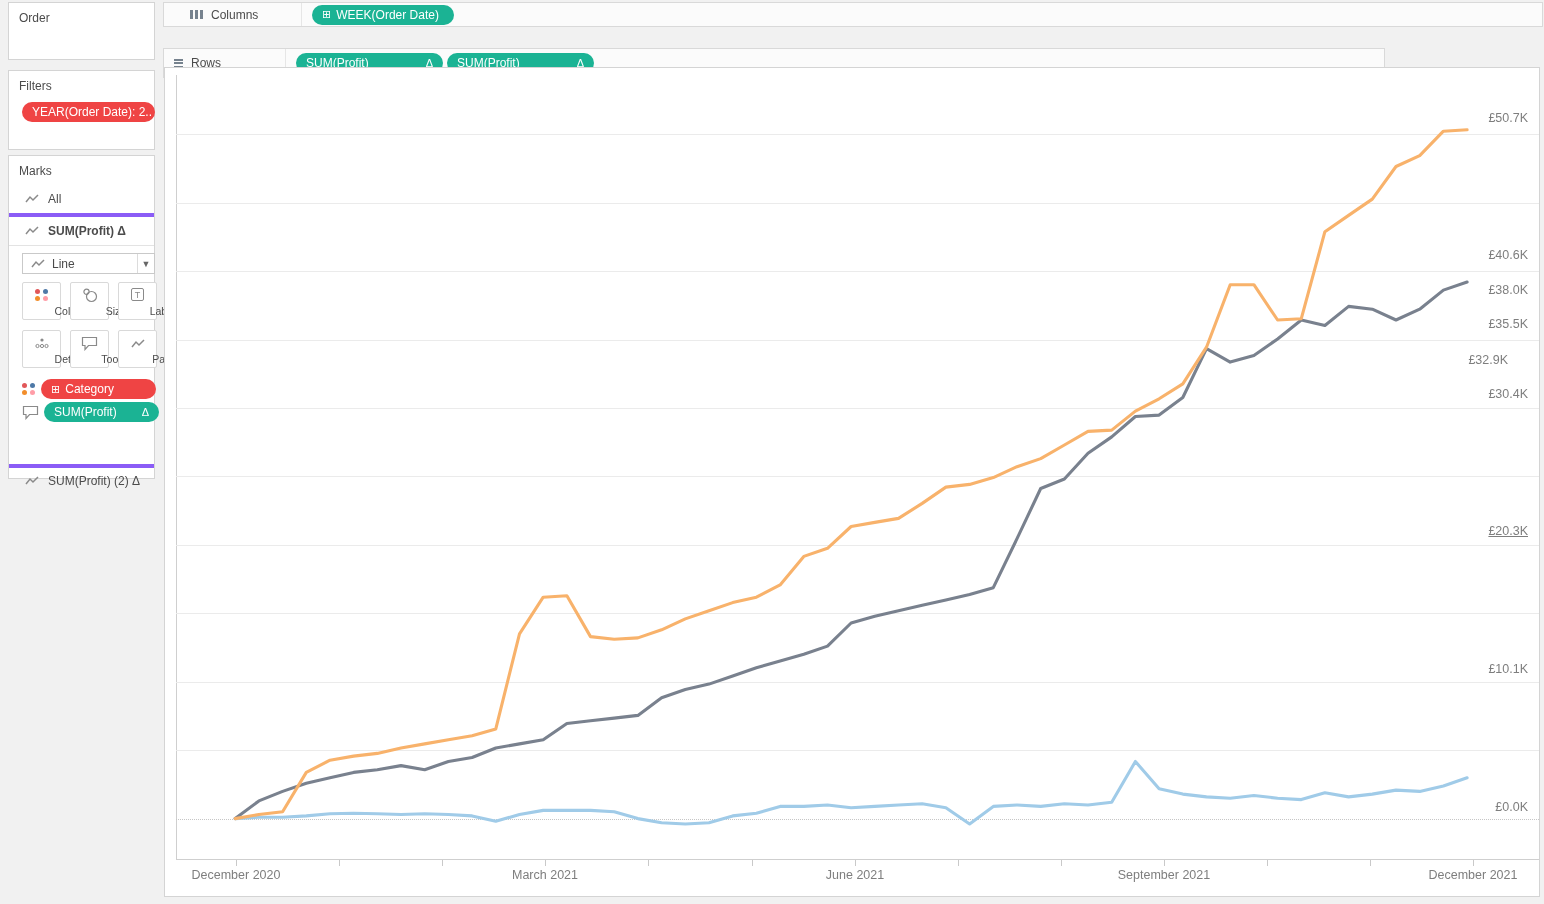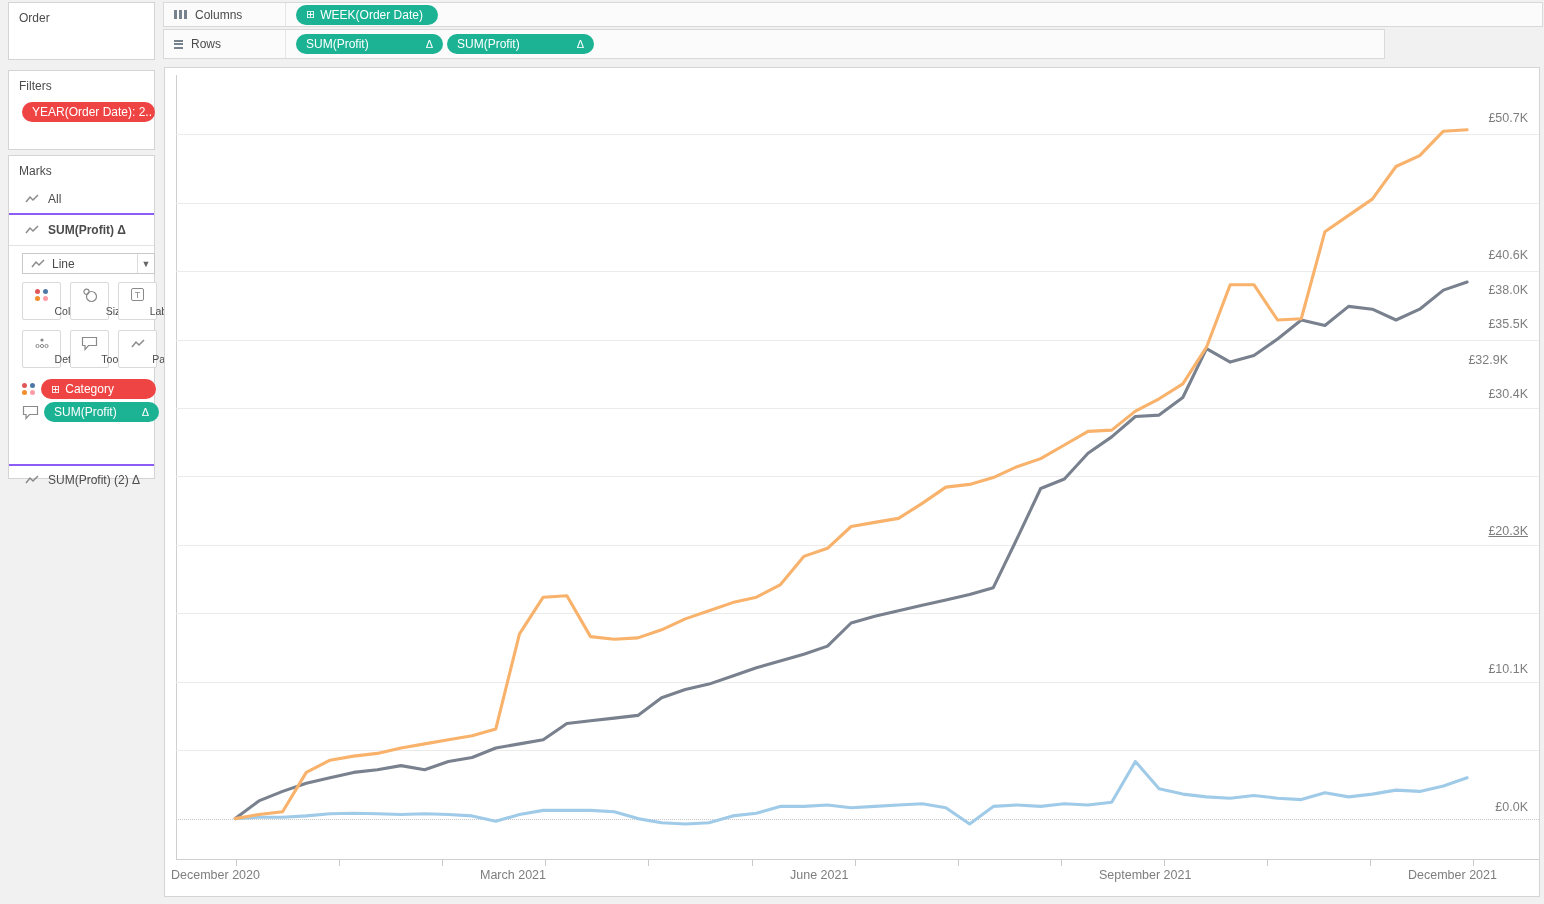--- a/index.html
+++ b/index.html
@@ -10,43 +10,43 @@
 
   
   .card { position:absolute; background:#fff; border:1px solid #d4d4d4; }
   .card-title { padding:8px 0 0 10px; color:#4b4b4b; }
   #card-pages  { left:8px;  top:2px;   width:147px; height:58px; }
   #card-filters{ left:8px;  top:70px;  width:147px; height:80px; }
   #card-marks  { left:8px;  top:155px; width:147px; height:324px; }
 
   
   .shelf { position:absolute; background:#fbfbfb; border:1px solid #d9d9d9; display:flex; align-items:center; }
-  #shelf-columns { left:163px; top:2px;  width:1380px; height:25px; }
-  #shelf-rows    { left:163px; top:29px; width:1222px; height:30px; }
+  #shelf-columns { left:163px; top:2px;  width:1380px; height:25px;padding-left:16px; }
+  #shelf-rows    { left:163px; top:48px; width:1222px; height:30px; }
   .shelf-head { width:122px; align-self:stretch; display:flex; align-items:center;
     gap:8px; padding-left:10px; border-right:1px solid #e6e6e6; }
   .colbars { display:flex; gap:2px; }
   .colbars span { width:3px; height:9px; background:#76828e; display:block; }
   .rowbars span { width:9px; height:2px; background:#76828e; display:block; margin:1.5px 0; }
   .shelf-pills { display:flex; gap:4px; padding-left:10px; }
 
   
   .pill { height:20px; border-radius:10px; color:#fff; display:flex; align-items:center;
     padding:0 10px; white-space:nowrap; overflow:hidden; cursor:default; }
   .pill-green { background:#1bb394; }
   .pill-blue  { background:#ef4444; }
   .pill .delta { margin-left:auto; padding-left:8px; font-size:11px; }
   .pill .plusbox { margin-right:5px; font-size:11px;
     font-family:"DejaVu Sans","Liberation Sans",sans-serif; }
   .pill-w142 { width:142px; } .pill-w147 { width:147px; }
   .pill-w133 { width:133px; } .pill-w115 { width:115px; }
 
   
   .marks-row { display:flex; align-items:center; gap:9px; padding-left:16px; height:29px; }
-  .marks-row.sep-top { border-top:2px solid #8b5cf6; }
+  .marks-row.sep-top { border-top:4px solid #8b5cf6; }
   .marks-row.selected { font-weight:bold; border-bottom:1px solid #e3e3e3; height:33px; }
   .zig { flex:0 0 auto; }
   #mark-type { position:absolute; left:13px; top:97px; width:133px; height:21px;
     border:1px solid #c9c9c9; background:#fff; display:flex; align-items:center; }
   #mark-type .mt-label { margin-left:7px; }
   #mark-type .caret { margin-left:auto; width:17px; align-self:stretch;
     border-left:1px solid #dcdcdc; display:flex; align-items:center; justify-content:center;
     color:#666; font-size:9px; }
   .mbtn { position:absolute; width:39px; height:38px; border:1px solid #d9d9d9;
     border-radius:2px; background:#fff; text-align:center; }
@@ -59,21 +59,21 @@
     border:1px solid #8a8a8a; border-radius:2px; font-size:9px; line-height:12px; color:#8a8a8a; }
 
   
   #chart-view { left:164px; top:67px; width:1376px; height:830px; background:#fff;
     border:1px solid #d4d4d4; }
   .gridline { position:absolute; height:1px; background:#ebebeb; left:176px; width:1363px; }
   #zero-line { position:absolute; left:176px; width:1363px; height:0;
     border-top:1px dotted #c6c6c6; }
   .paneline { position:absolute; background:#cfcfcf; }
   .ylab { position:absolute; width:72px; text-align:right; color:#7e7e7e; font-size:12.5px; }
-  .xlab { position:absolute; width:130px; text-align:left; color:#7e7e7e; font-size:12.5px; top:868px; }
+  .xlab { position:absolute; width:130px; text-align:center; color:#7e7e7e; font-size:12.5px; top:868px; }
   .xtick { position:absolute; top:860px; width:1px; height:6px; background:#c9c9c9; }
   #series-svg { position:absolute; left:0; top:0; width:1544px; height:904px; pointer-events:none; }
 </style>
 </head>
 <body>
 
 <div class="card" id="card-pages">
   <div class="card-title">Order</div>
 </div>
 

